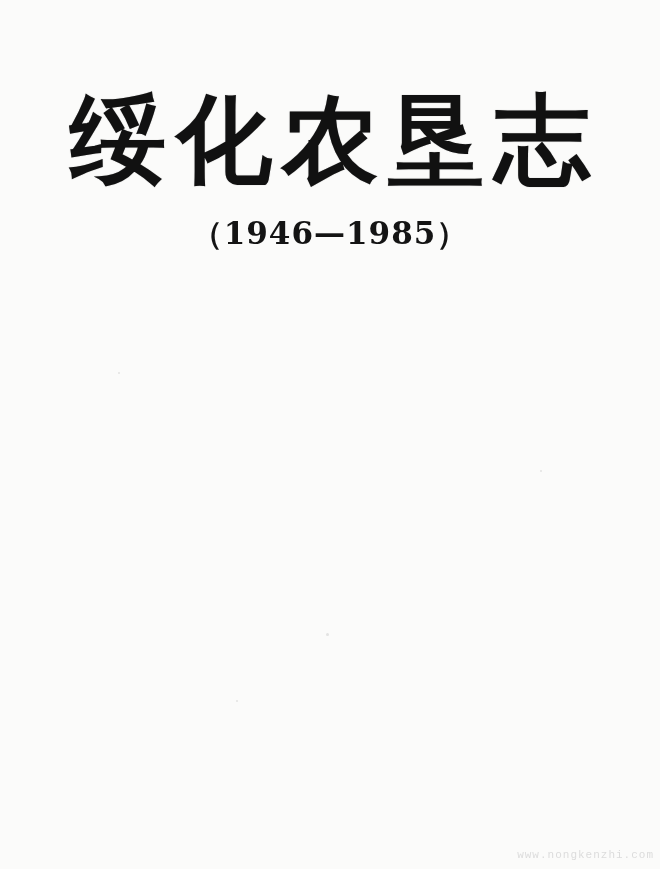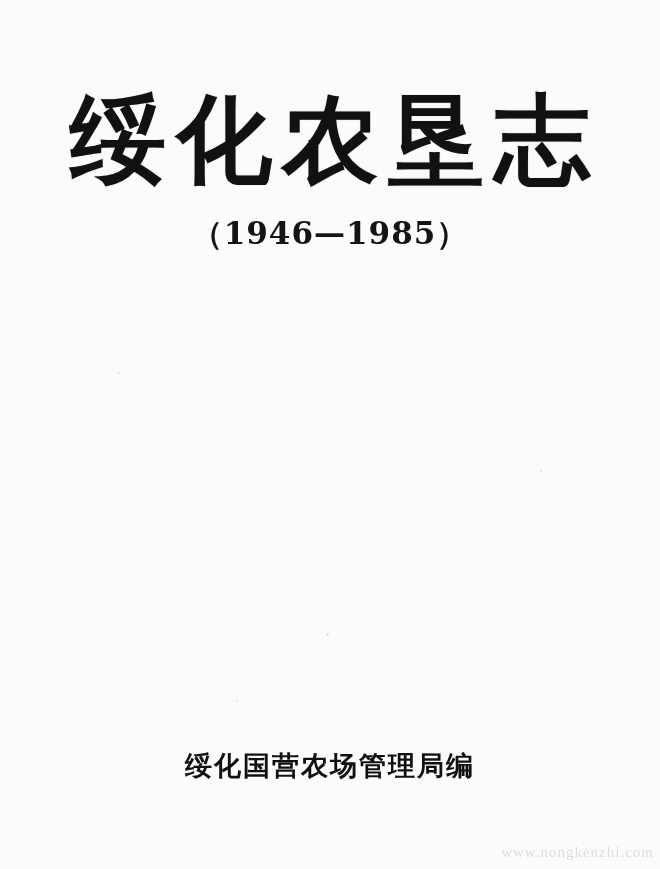--- a/index.html
+++ b/index.html
@@ -61,39 +61,38 @@
     font-family: "DejaVu Sans", sans-serif;
     font-weight: 700;
     font-size: 27px;
     letter-spacing: 2px;
     color: #101010;
   }
   .watermark {
     position: absolute;
     right: 6px;
     bottom: 8px;
-    font-family: Liberation Serif, serif;
-    font-size: 15px;
+    font-family: Liberation Mono, monospace;
+    font-size: 11px;
     letter-spacing: 1px;
     color: #dcdcdc;
     user-select: none;
   }
 </style>
 </head>
 <body>
 
 <div class="page">
 
   <div class="speck" style="left:326px; top:633px; width:3px; height:3px;"></div>
   <div class="speck" style="left:118px; top:372px; width:2px; height:2px;"></div>
   <div class="speck" style="left:540px; top:470px; width:2px; height:2px;"></div>
   <div class="speck" style="left:236px; top:700px; width:2px; height:2px;"></div>
 
   <div class="title-block">
     <h1 class="main-title">绥化农垦志</h1>
     <div class="subtitle">（1946—1985）</div>
   </div>
 
-  <div class="publisher">绥化国营农场管理局编</div>
 
   <div class="watermark">www.nongkenzhi.com</div>
 
 </div>
 
 </body></html>

